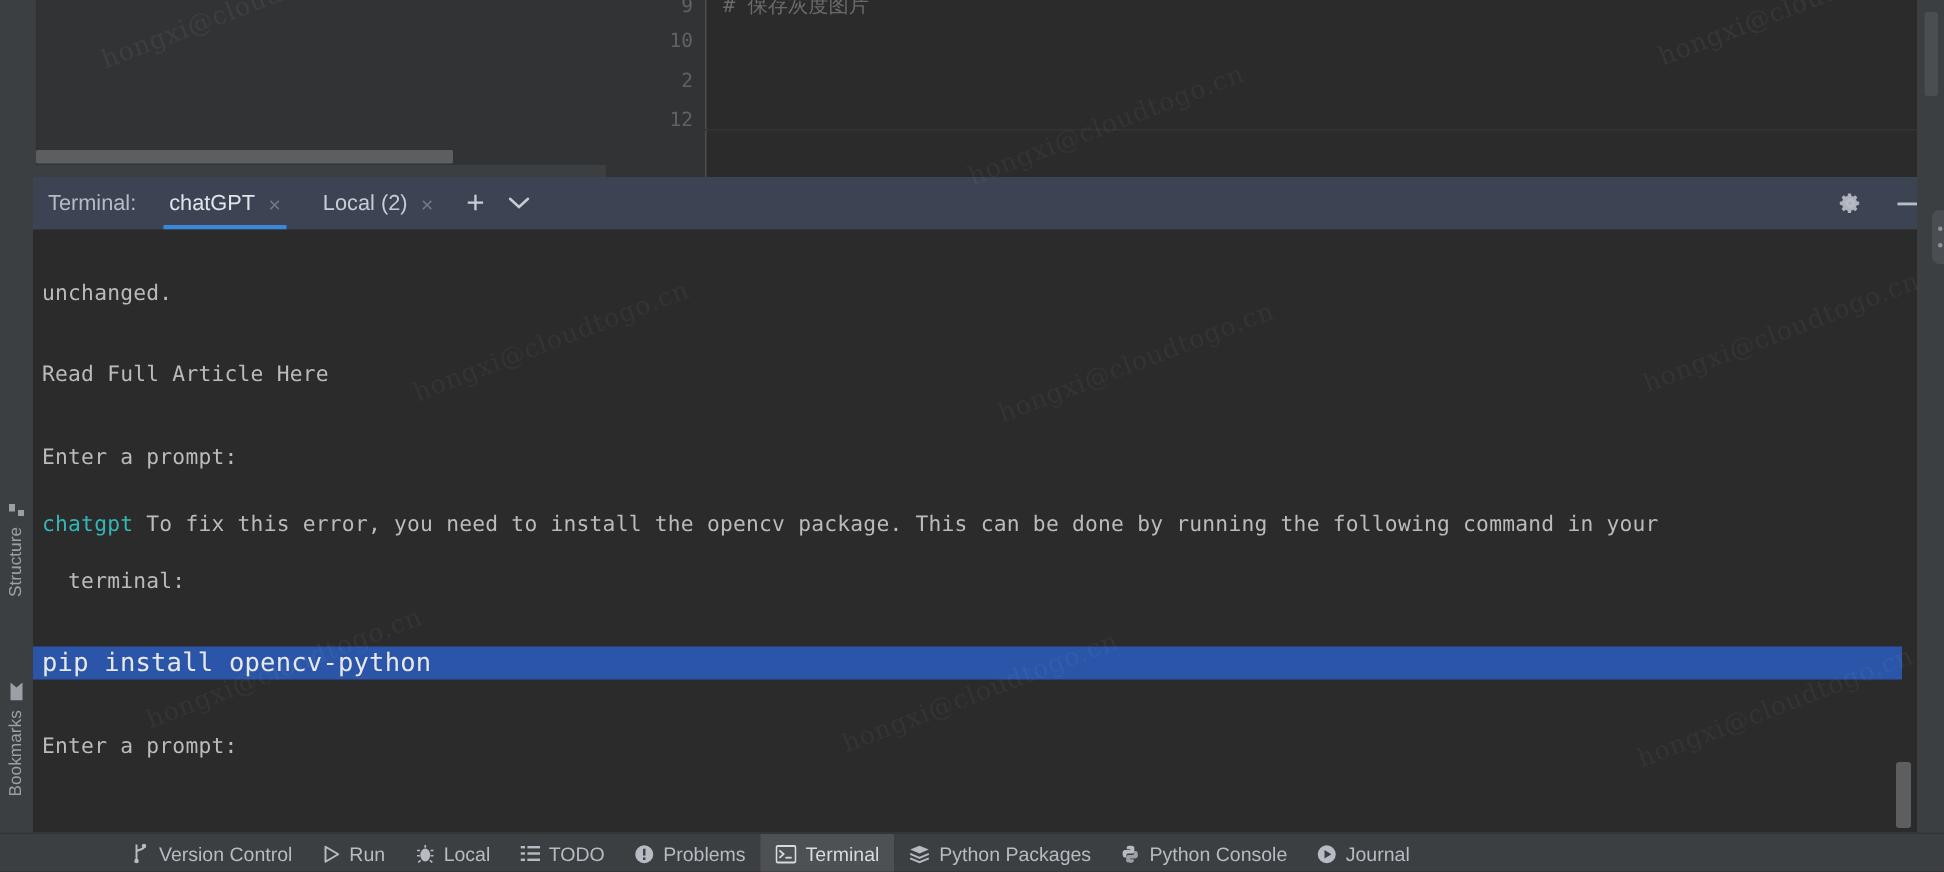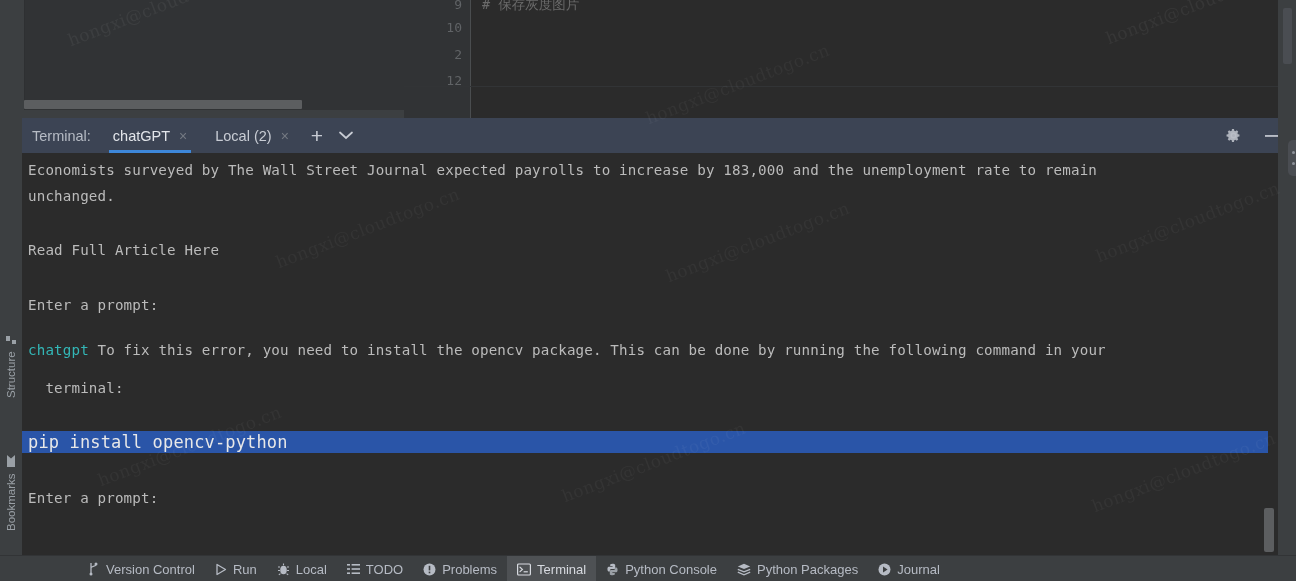--- a/index.html
+++ b/index.html
@@ -372,21 +372,20 @@
       <span style="writing-mode:horizontal-tb;transform:rotate(0deg);display:inline-flex">
         <svg width="10" height="12" viewBox="0 0 10 12">
             <path d="M1 0h8v12L5 8.6 1 12z" fill="#9aa0a6"></path>
           </svg>
       </span>
     </div>
   </div>
 
   <div class="term-body">
 
-    <div class="term-line" style="top:8px">Economists surveyed by The Wall Street Journal expected payrolls to increase by 183,000 and the unemployment rate to remain</div>
     <div class="term-line" style="top:34px">unchanged.</div>
     <div class="term-line" style="top:88px">Read Full Article Here</div>
     <div class="term-line" style="top:143px">Enter a prompt:</div>
 
     <div class="term-line" style="top:188px"><span class="chat-label" style="color:#33b6b6">chatgpt</span><span> To fix this error, you need to install the opencv package. This can be done by running the following command in your</span></div>
     <div class="term-line" style="top:226px">  terminal:</div>
 
     <div class="term-line" style="top:336px">Enter a prompt:</div>
   </div>
 
@@ -477,42 +476,42 @@
             <rect x="0.6" y="1" width="12.8" height="11" rx="1" fill="none" stroke="#d7dae0" stroke-width="1.2"></rect>
             <path d="M3 4.2 L5.4 6.4 L3 8.6" stroke="#d7dae0" stroke-width="1.2" fill="none" stroke-linecap="round"></path>
             <rect x="6.6" y="8.2" width="4.2" height="1.2" fill="#d7dae0"></rect>
           </svg>
       </span>
       <span>Terminal</span>
     </div>
 
     <div class="sb-item">
       <span class="sb-ico">
-        <svg width="13" height="13" viewBox="0 0 13 13">
-            <path d="M6.5 0.8c-2.4 0-2.3 1-2.3 1v1.3h2.4v0.6H3.1s-1.7-.2-1.7 2.4c0 2.6 1.5 2.5 1.5 2.5h1V7.5s-.05-1.5 1.4-1.5h2.5s1.4.04 1.4-1.35V2.1s.2-1.3-2.7-1.3z" fill="#b6bbc4"></path>
-            <path d="M6.5 12.2c2.4 0 2.3-1 2.3-1v-1.3H6.4v-.6h3.5s1.7.2 1.7-2.4c0-2.6-1.5-2.5-1.5-2.5h-1v1.1s.05 1.5-1.4 1.5H5.2s-1.4-.04-1.4 1.35v2.55s-.2 1.3 2.7 1.3z" fill="#9aa0a6"></path>
-          </svg>
-      </span>
-      <span>Python Console</span>
-    </div>
-
-    <div class="sb-item">
-      <span class="sb-ico">
         <svg width="14" height="13" viewBox="0 0 14 13">
             <path d="M7 0.8 13.2 3.4 7 6 0.8 3.4z" fill="#b6bbc4"></path>
             <path d="M0.8 6.3 7 8.9 13.2 6.3" fill="none" stroke="#b6bbc4" stroke-width="1.3"></path>
             <path d="M0.8 9.2 7 11.8 13.2 9.2" fill="none" stroke="#b6bbc4" stroke-width="1.3"></path>
           </svg>
       </span>
       <span>Python Packages</span>
     </div>
 
     <div class="sb-item">
       <span class="sb-ico">
         <svg width="13" height="13" viewBox="0 0 13 13">
+            <path d="M6.5 0.8c-2.4 0-2.3 1-2.3 1v1.3h2.4v0.6H3.1s-1.7-.2-1.7 2.4c0 2.6 1.5 2.5 1.5 2.5h1V7.5s-.05-1.5 1.4-1.5h2.5s1.4.04 1.4-1.35V2.1s.2-1.3-2.7-1.3z" fill="#b6bbc4"></path>
+            <path d="M6.5 12.2c2.4 0 2.3-1 2.3-1v-1.3H6.4v-.6h3.5s1.7.2 1.7-2.4c0-2.6-1.5-2.5-1.5-2.5h-1v1.1s.05 1.5-1.4 1.5H5.2s-1.4-.04-1.4 1.35v2.55s-.2 1.3 2.7 1.3z" fill="#9aa0a6"></path>
+          </svg>
+      </span>
+      <span>Python Console</span>
+    </div>
+
+    <div class="sb-item">
+      <span class="sb-ico">
+        <svg width="13" height="13" viewBox="0 0 13 13">
             <circle cx="6.5" cy="6.5" r="6" fill="#b6bbc4"></circle>
             <path d="M5 3.6 L9.6 6.5 L5 9.4 Z" fill="#3c3f41"></path>
           </svg>
       </span>
       <span>Journal</span>
     </div>
   </div>
 
 </div>
 

